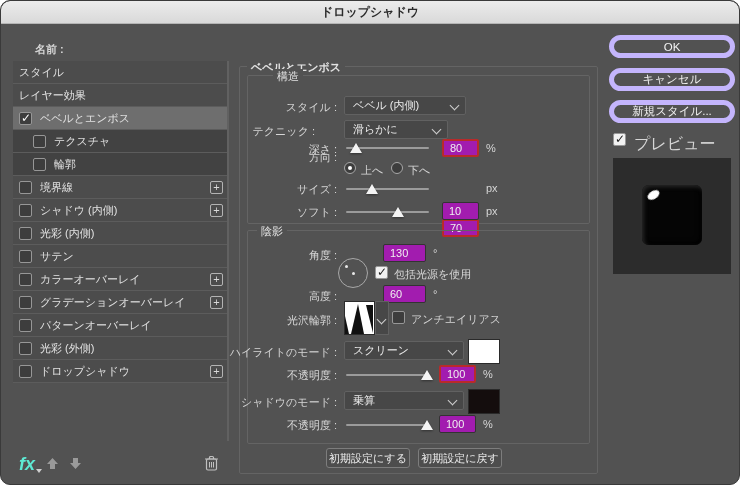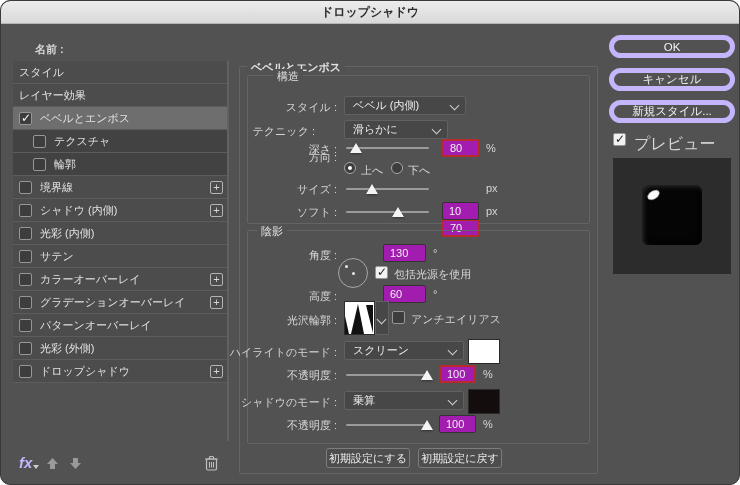--- a/index.html
+++ b/index.html
@@ -35,21 +35,21 @@
   .cb.checked::after{content:"\2713";position:absolute;left:1px;top:-2px;color:#fff;
     font-size:12px;font-weight:700;}
   .cb.checked.light{background:#f2f2f2;}
   .cb.checked.light::after{color:#1c1c1c;}
   .plus{width:13px;height:13px;box-sizing:border-box;border:1px solid #b3b3b3;border-radius:2px;
     color:#d9d9d9;font-size:11px;line-height:11px;text-align:center;flex:0 0 auto;}
   .plus::before{content:"+";}
   .sb-scroll{position:absolute;right:0;top:0;width:2px;height:380px;background:#616161;}
   
   .sb-footer{position:absolute;left:12px;top:452px;width:216px;height:22px;}
-  .fx{position:absolute;left:6px;top:1px;color:#c4b5fd;font-size:15px;font-style:italic;font-weight:700;}
+  .fx{position:absolute;left:6px;top:1px;color:#5eead4;font-size:18px;font-style:italic;font-weight:700;}
   .fx::after{content:"";position:absolute;right:-7px;bottom:2px;border-left:3px solid transparent;
     border-right:3px solid transparent;border-top:4px solid #cfcfcf;}
   .arrow{position:absolute;top:4px;width:13px;height:13px;}
   .trash{position:absolute;right:10px;top:2px;width:15px;height:16px;}
   
   .fieldset{position:absolute;border:1px solid #646464;border-radius:2px;box-sizing:border-box;}
   .legend{position:absolute;font-size:11px;color:#e3e3e3;background:#525252;padding:0 4px;white-space:nowrap;}
   .legend.bold{font-weight:700;}
   
   .dd{position:absolute;height:19px;background:#474747;border:1px solid #616161;border-radius:2px;

